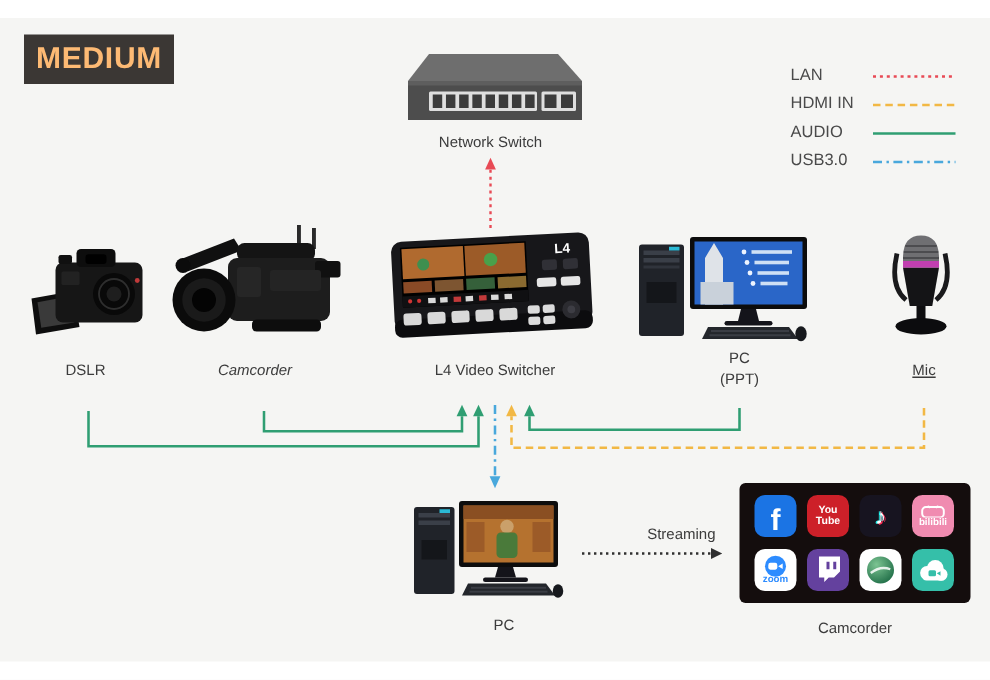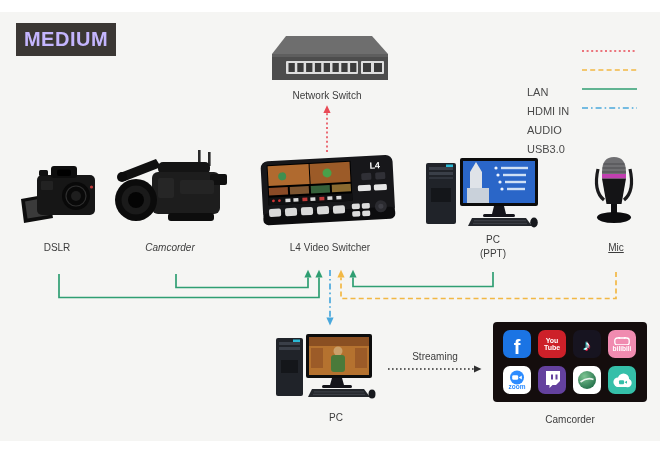--- a/index.html
+++ b/index.html
@@ -2,23 +2,23 @@
 <html><head>
 <meta charset="utf-8">
 <style>
   html,body{margin:0;padding:0;background:#ffffff;}
   #stage{position:relative;width:660px;height:453px;background:#ffffff;overflow:hidden;
          font-family:"Liberation Sans",sans-serif;}
   #panel{position:absolute;left:0;top:12px;width:660px;height:429px;background:#f5f5f3;}
   #overlay{position:absolute;left:0;top:0;width:660px;height:453px;pointer-events:none;z-index:3;}
   .dev{position:absolute;z-index:2;}
   .lbl{position:absolute;z-index:4;color:#3c3c3c;font-size:10px;text-align:center;line-height:15px;}
-  .legend-lbl{position:absolute;z-index:4;color:#4a4a4a;font-size:11px;line-height:13px;margin-top:42px;}
+  .legend-lbl{position:absolute;z-index:4;color:#4a4a4a;font-size:11px;line-height:13px;}
   #badge{position:absolute;left:16px;top:23px;width:100px;height:33px;background:#3b3734;
-         color:#c4b5fd;font-size:20px;font-weight:600;letter-spacing:.5px;display:flex;
+         color:#fdba74;font-size:20px;font-weight:600;letter-spacing:.5px;display:flex;
          align-items:center;justify-content:center;z-index:4;}
   
   #platform-box{position:absolute;left:493px;top:322px;width:154px;height:80px;background:#140d0d;
         border-radius:4px;z-index:2;display:grid;grid-template-columns:repeat(4,28px);
         grid-template-rows:repeat(2,28px);column-gap:7px;row-gap:8px;padding:8px 0 0 10px;box-sizing:border-box;}
   .app{width:28px;height:28px;border-radius:7px;display:flex;flex-direction:column;
        align-items:center;justify-content:center;overflow:hidden;}
   .app-fb{background:#1b74e4;}
   .app-fb .g{color:#fff;font-weight:bold;font-size:20px;line-height:20px;margin-top:6px;}
   .app-yt{background:#cd2029;}
@@ -246,21 +246,21 @@
     <rect x="55" y="21" width="14" height="17" rx="3" fill="#4a7a3a"></rect>
     <polygon points="56,44 66,44 68,51 54,51" fill="#14141a"></polygon>
     <rect x="46" y="51" width="30" height="3" rx="1.5" fill="#14141a"></rect>
     <polygon points="36,55 88,55 94,63 32,63" fill="#23262b"></polygon>
     <rect x="38" y="57.2" width="50" height="1.3" fill="#3a3d44"></rect>
     <rect x="37" y="59.8" width="52" height="1.3" fill="#3a3d44"></rect>
     <ellipse cx="96" cy="60" rx="3.5" ry="4.5" fill="#17191d"></ellipse>
   </svg>
   <div class="lbl" style="left:301px;top:410px;width:70px;">PC</div>
 
-  <div class="lbl" style="left:393px;top:349px;width:84px;">Streaming</div>
+  <div class="lbl" style="left:393px;top:349px;width:84px;text-align:right;">Streaming</div>
 
   <div id="platform-box">
     <div class="app app-fb">
       <div class="g">f</div>
     </div>
     <div class="app app-yt">
       <div class="t">You</div>
       <div class="t">Tube</div>
     </div>
     <div class="app app-tt">

